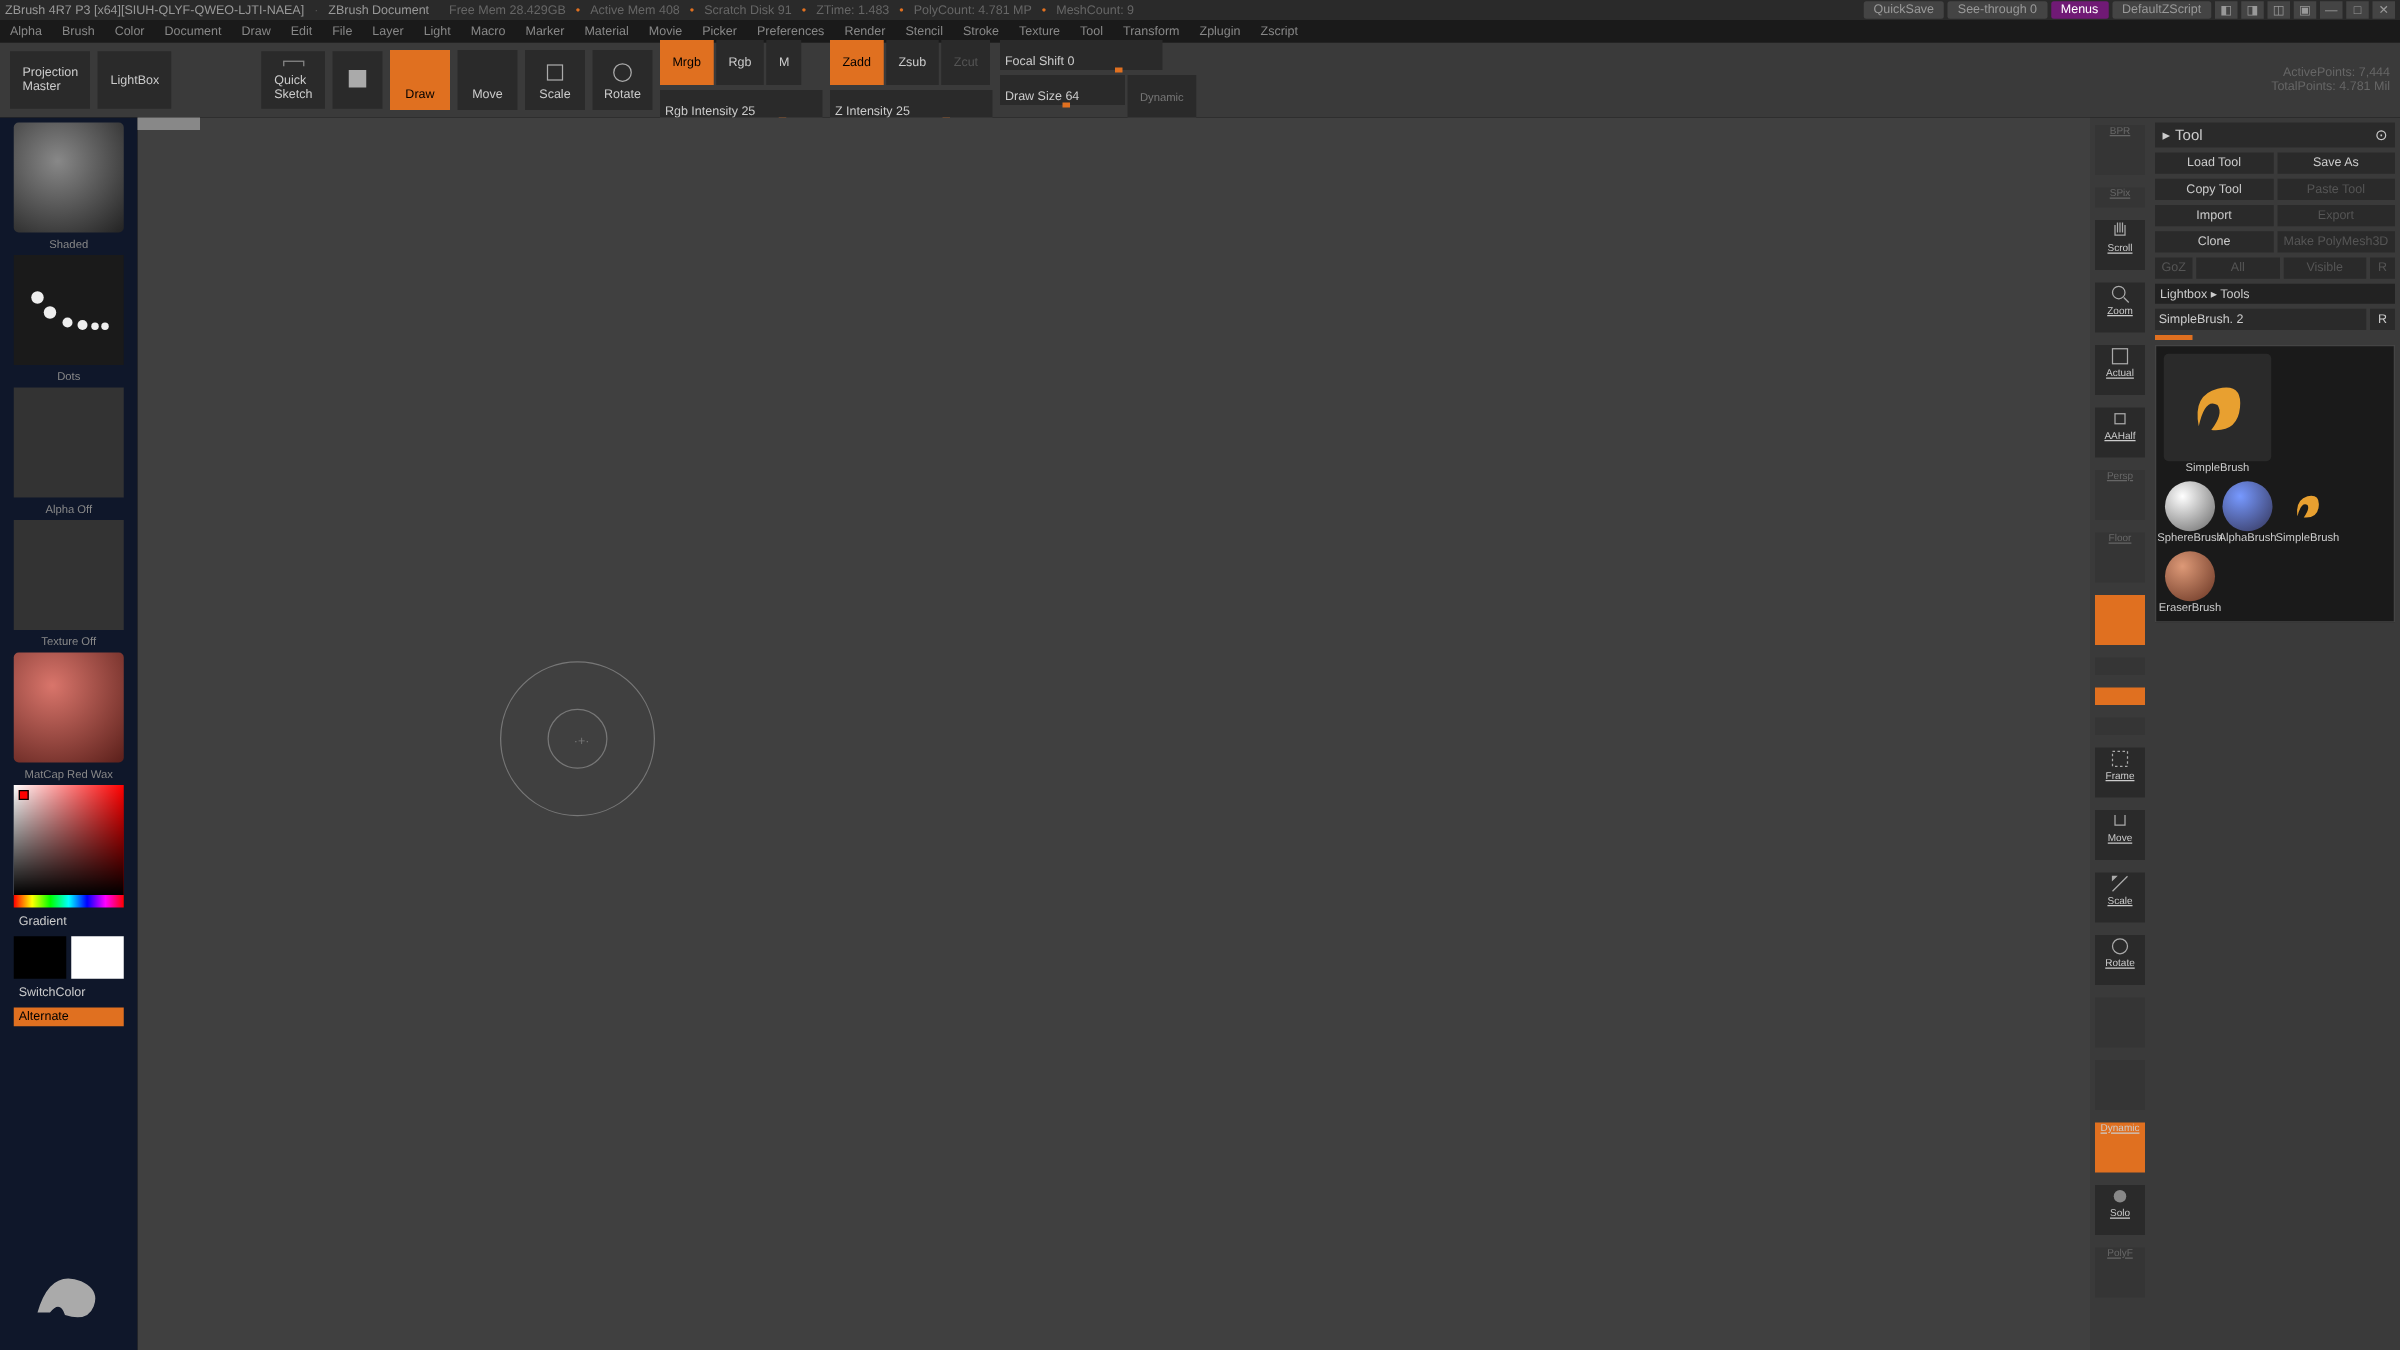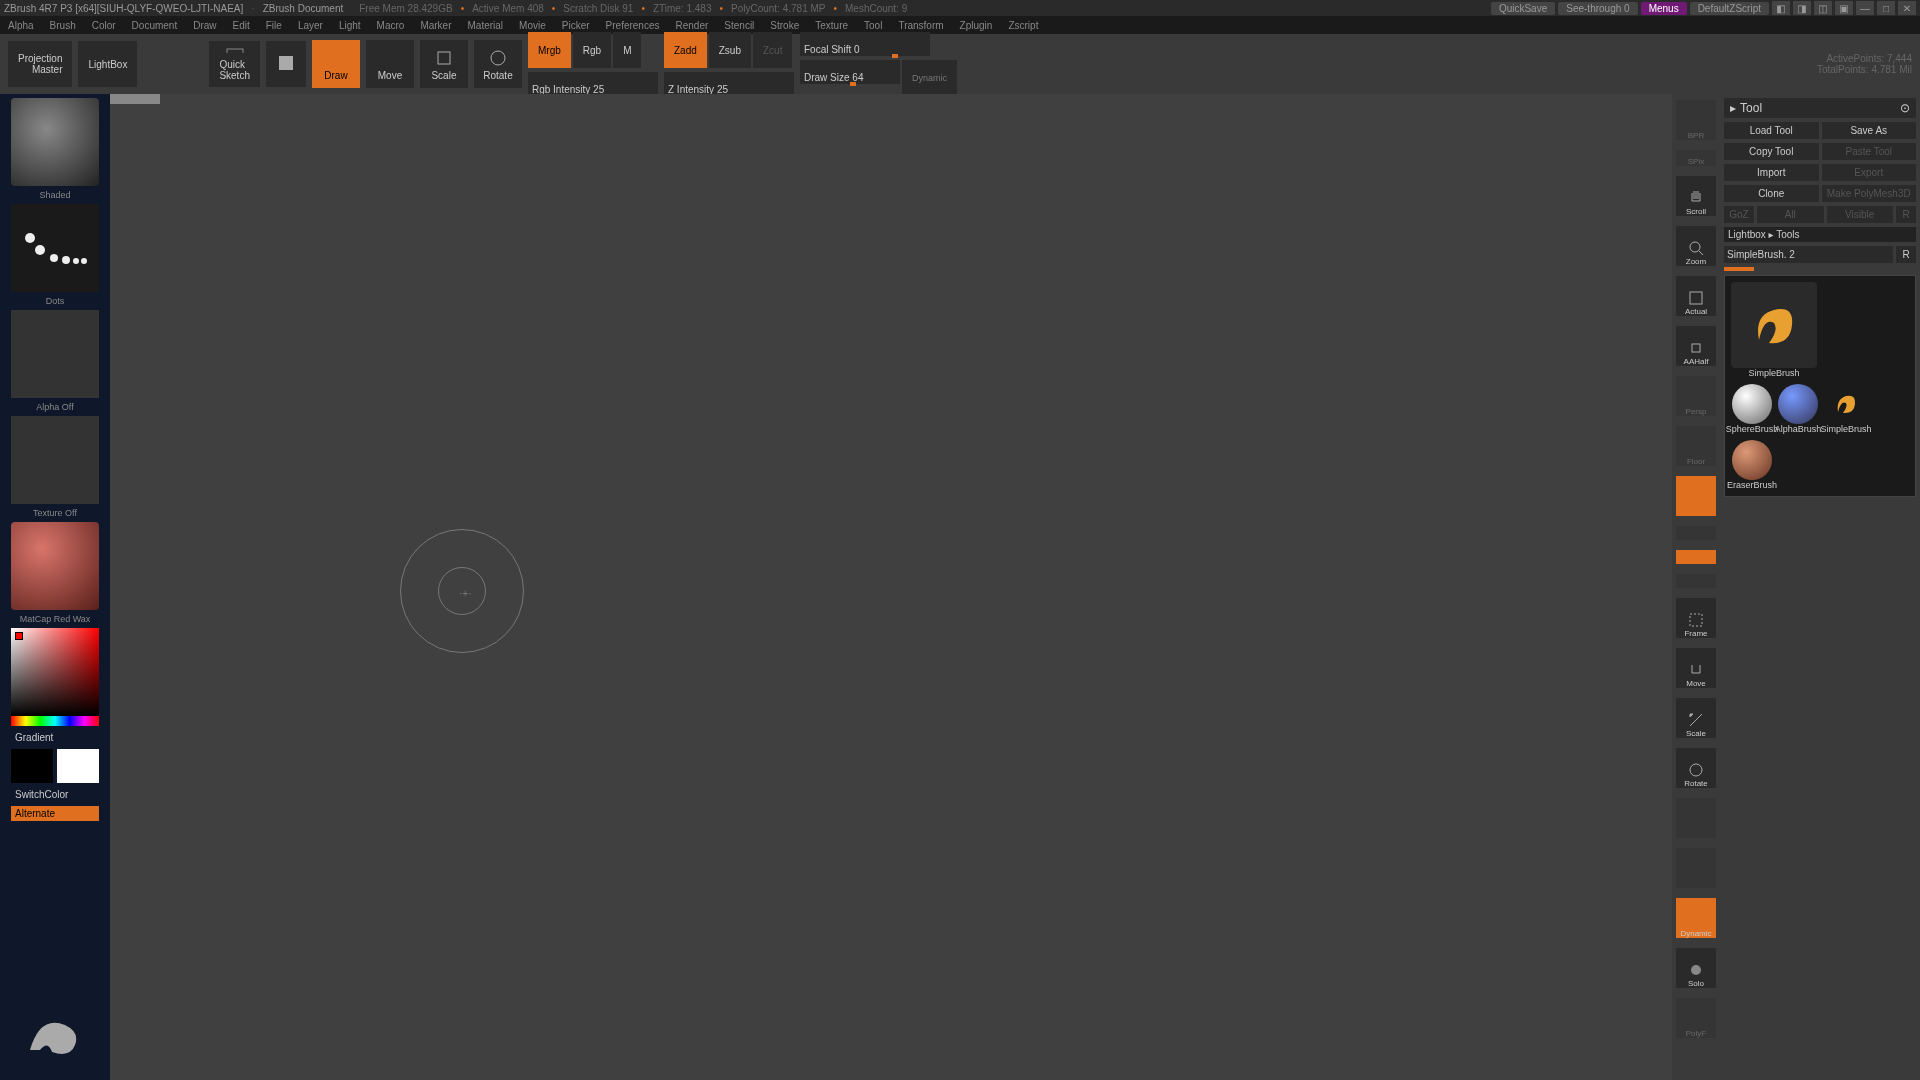--- a/index.html
+++ b/index.html
@@ -1,19 +1,19 @@
 <!DOCTYPE html>
 <html><head>
 <meta charset="utf-8">
 <style>
 * { margin:0; padding:0; box-sizing:border-box; font-family:Arial,sans-serif; user-select:none; }
 body { background:#000; width:1920px; height:1080px; overflow:hidden; position:relative; color:#ccc; font-size:11px; }
 .titlebar { height:16px; background:#2a2a2a; display:flex; align-items:center; padding:0 4px; font-size:10px; color:#999; }
 .titlebar .sep { margin:0 8px; color:#555; }
-.titlebar .right { margin-left:auto; display:flex; gap:3px; align-items:center; }
+.titlebar .right { margin-left:auto; display:flex; gap:3px; }
 .titlebar .btn { background:#444; padding:1px 8px; border-radius:2px; cursor:pointer; }
 .titlebar .btn.orange { background:#701a75; color:#fff; }
 .titlebar .winbtn { width:18px; height:14px; background:#444; display:flex; align-items:center; justify-content:center; }
 .menubar { height:18px; background:#1a1a1a; display:flex; align-items:center; font-size:10px; color:#888; }
 .menubar span { padding:0 8px; cursor:pointer; }
 .toolbar { height:60px; background:#3a3a3a; display:flex; align-items:center; padding:4px 8px; gap:6px; position:relative; }
 .tb-btn { background:#2a2a2a; padding:6px 10px; display:flex; flex-direction:column; align-items:center; justify-content:center; font-size:10px; height:46px; cursor:pointer; }
 .tb-btn.square { width:48px; height:48px; }
 .tb-icon { width:20px; height:20px; margin-bottom:2px; fill:#aaa; }
 .tb-btn.active { background:#e07020; color:#000; }
@@ -37,21 +37,21 @@
 .lp-color .marker { position:absolute; top:4px; left:4px; width:8px; height:8px; border:1px solid #000; background:#f00; }
 .lp-huebar { width:88px; height:10px; background:linear-gradient(to right, red, yellow, lime, cyan, blue, magenta, red); }
 .lp-swatch { display:flex; gap:4px; }
 .lp-sw { width:42px; height:34px; }
 .lp-row-btn { width:88px; padding:2px 4px; font-size:10px; cursor:pointer; }
 .lp-row-btn.orange { background:#e07020; color:#000; }
 .canvas { flex:1; background:#404040; position:relative; }
 .canvas .topbar { position:absolute; top:0; left:0; width:50px; height:10px; background:#888; }
 .brush-cursor { position:absolute; border:1px solid #777; border-radius:50%; }
 .right-shelf { width:48px; background:#3a3a3a; display:flex; flex-direction:column; align-items:center; padding:6px 2px; gap:10px; }
-.rs-btn { width:40px; height:40px; background:#2a2a2a; display:flex; flex-direction:column; align-items:center; justify-content:flex-end; font-size:8px; cursor:pointer; }
+.rs-btn { width:40px; height:40px; background:#2a2a2a; display:flex; flex-direction:column; align-items:center; justify-content:flex-start; font-size:8px; cursor:pointer;text-decoration:underline; }
 .rs-btn.orange { background:#e07020; }
 .rs-btn.dim { opacity:0.3; }
 .rs-btn svg { width:18px; height:18px; fill:#aaa; }
 .right-panel { width:200px; background:#3a3a3a; display:flex; flex-direction:column; padding:4px; gap:4px; }
 .rp-header { background:#2a2a2a; padding:3px 6px; font-size:12px; display:flex; align-items:center; }
 .rp-header .chev { margin-right:4px; }
 .rp-row { display:flex; gap:3px; }
 .rp-btn { flex:1; background:#2a2a2a; padding:3px; font-size:10px; text-align:center; cursor:pointer; }
 .rp-btn.dim { color:#555; }
 .rp-section { background:#222; padding:2px 4px; font-size:10px; }
@@ -118,21 +118,21 @@
   <span>Stencil</span>
   <span>Stroke</span>
   <span>Texture</span>
   <span>Tool</span>
   <span>Transform</span>
   <span>Zplugin</span>
   <span>Zscript</span>
 </div>
 
 <div class="toolbar">
-  <div class="tb-btn" style="white-space:pre;text-align:right">Projection
+  <div class="tb-btn" style="white-space:pre;text-align:left">Projection
 Master</div>
   <div class="tb-btn">LightBox</div>
   <div style="width:60px"></div>
   <div class="tb-btn" style="flex-direction:column;gap:4px">
     <svg class="tb-icon">
         <rect x="2" y="2" width="16" height="16" stroke="#888" fill="none"></rect>
       </svg>
     <span style="white-space:pre;font-size:10px">Quick
 Sketch</span>
   </div>

